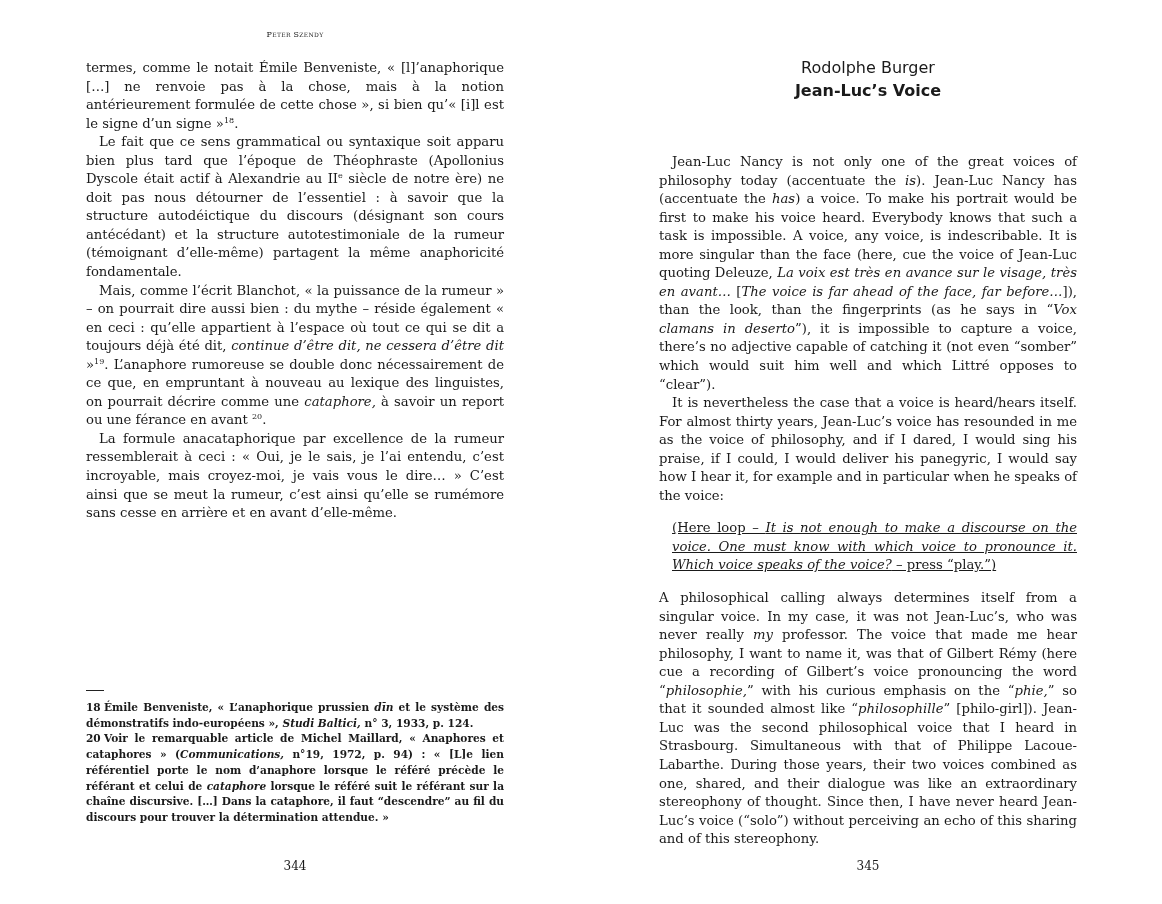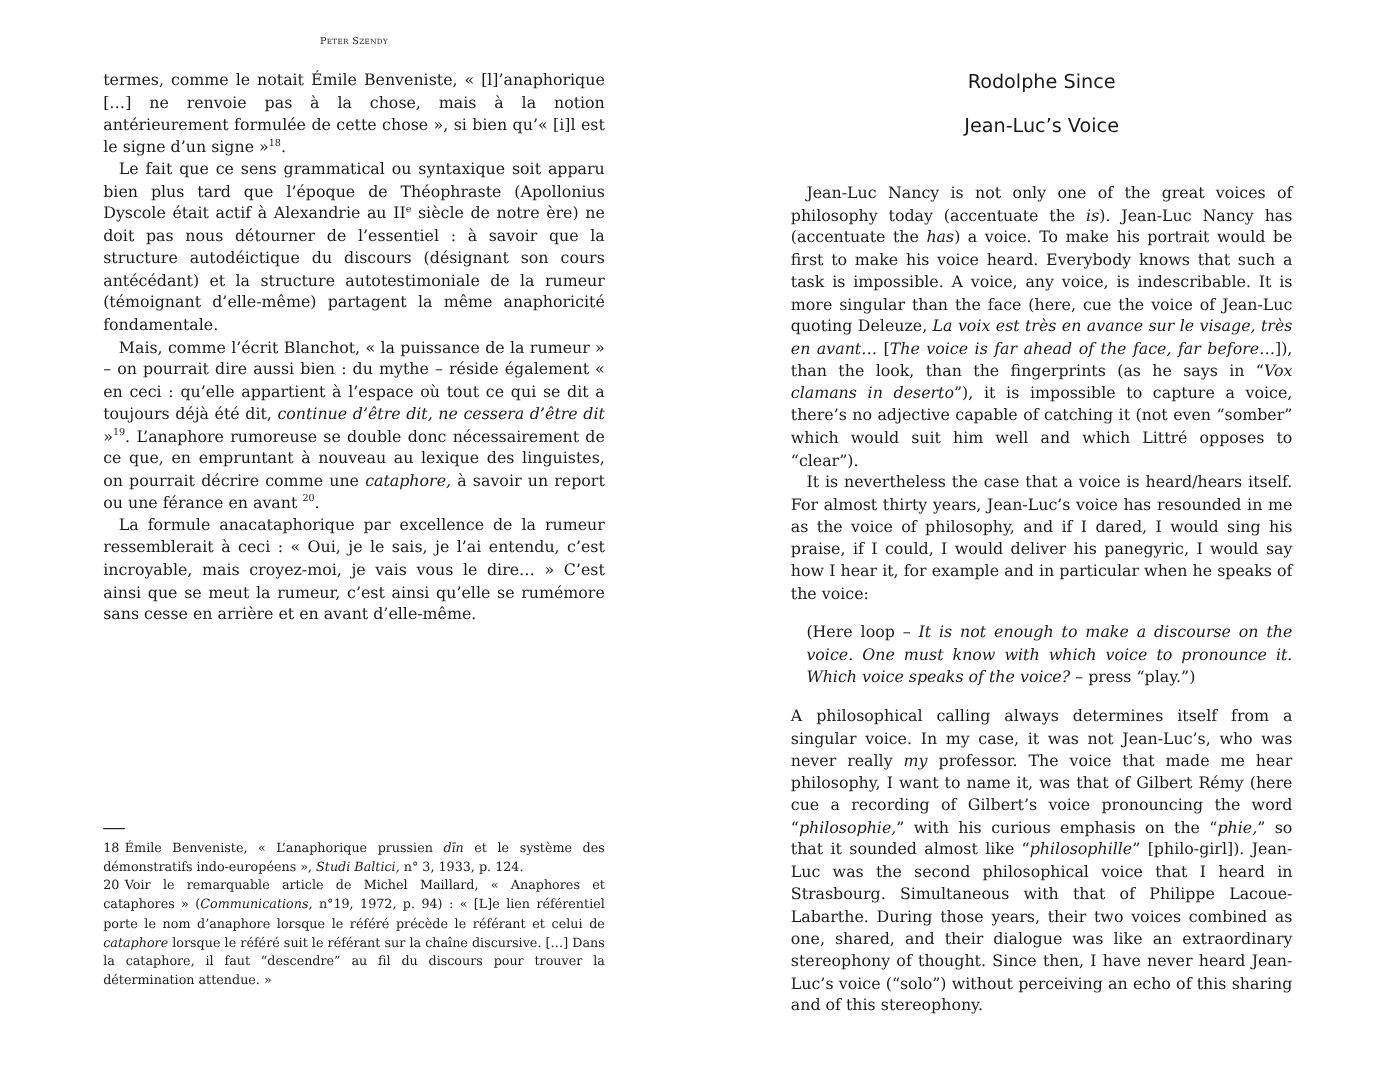--- a/index.html
+++ b/index.html
@@ -11,51 +11,53 @@
   .running-head { position:absolute; top:30px; left:0; width:100%; text-align:center;
                   font-size:8px; font-variant:small-caps; letter-spacing:0.3px; }
   .body-text { position:absolute; left:0; width:100%; font-size:13.2px; line-height:18.55px;
                text-align:justify; hyphens:auto; }
   .body-text p { margin:0; }
   .indent { text-indent:13px; }
   .left-body { top:59px; }
   .right-body { top:153px; }
   .chap-author { position:absolute; top:58px; left:0; width:100%; text-align:center;
                  font-family:"DejaVu Sans","Liberation Sans",sans-serif; font-size:16px; }
-  .chap-title { position:absolute; top:95px; left:0; width:100%; text-align:center;
-                font-family:"DejaVu Sans","Liberation Sans",sans-serif; font-size:16px; }
-  .blockquote { margin:14px 0 14px 13px !important; }
+  .chap-title { position:absolute; top:81px; left:0; width:100%; text-align:center;
+                font-family:"DejaVu Sans","Liberation Sans",sans-serif; font-size:16px;font-weight:bold; }
+  .blockquote { margin:14px 0 14px 13px !important;text-decoration:underline; }
   sup { font-size:8px; line-height:0; vertical-align:super; }
   .fn-rule { position:absolute; top:690px; left:0; width:18px; border-top:1px solid #222; }
   .footnotes { position:absolute; top:700px; left:0; width:100%; font-size:10.6px;
-               line-height:15.7px; text-align:justify; }
+               line-height:15.7px; text-align:justify;font-weight:bold; }
   .footnotes p { margin:0; }
   .fn-num { display:inline-block; min-width:18px; }
   .folio { position:absolute; top:859px; left:0; width:100%; text-align:center; font-size:12px; }
 </style>
 </head>
 <body>
 
 <div class="page page-left">
   <div class="running-head">Peter Szendy</div>
   <div class="body-text left-body">
       <p><span>termes, comme le notait Émile Benveniste, « [l]’anaphorique […] ne renvoie pas à la chose, mais à la notion antérieurement formulée de cette chose », si bien qu’« [i]l est le signe d’un signe »</span><sup>18</sup><span>.</span></p>
       <p class="indent"><span>Le fait que ce sens grammatical ou syntaxique soit apparu bien plus tard que l’époque de Théophraste (Apollonius Dyscole était actif à Alexandrie au II</span><sup>e</sup><span> siècle de notre ère) ne doit pas nous détourner de l’essentiel : à savoir que la structure autodéictique du discours (désignant son cours antécédant) et la structure autotestimoniale de la rumeur (témoignant d’elle-même) partagent la même anaphoricité fondamentale.</span></p>
       <p class="indent"><span>Mais, comme l’écrit Blanchot, « la puissance de la rumeur » – on pourrait dire aussi bien : du mythe – réside également « en ceci : qu’elle appartient à l’espace où tout ce qui se dit a toujours déjà été dit, </span><i>continue d’être dit, ne cessera d’être dit</i><span> »</span><sup>19</sup><span>. L’anaphore rumoreuse se double donc nécessairement de ce que, en empruntant à nouveau au lexique des linguistes, on pourrait décrire comme une </span><i>cataphore,</i><span> à savoir un report ou une férance en avant </span><sup>20</sup><span>.</span></p>
       <p class="indent"><span>La formule anacataphorique par excellence de la rumeur ressemblerait à ceci : « Oui, je le sais, je l’ai entendu, c’est incroyable, mais croyez-moi, je vais vous le dire… » C’est ainsi que se meut la rumeur, c’est ainsi qu’elle se rumémore sans cesse en arrière et en avant d’elle-même.</span></p>
     </div>
   <div class="fn-rule"></div>
   <div class="footnotes">
       <p><span class="fn-num">18</span><span>Émile Benveniste, « L’anaphorique prussien </span><i>dīn</i><span> et le système des démonstratifs indo-européens », </span><i>Studi Baltici,</i><span> n° 3, 1933, p. 124.</span></p>
       <p><span class="fn-num">20</span><span>Voir le remarquable article de Michel Maillard, « Anaphores et cataphores » (</span><i>Communications,</i><span> n°19, 1972, p. 94) : « [L]e lien référentiel porte le nom d’anaphore lorsque le référé précède le référant et celui de </span><i>cataphore</i><span> lorsque le référé suit le référant sur la chaîne discursive. […] Dans la cataphore, il faut “descendre” au fil du discours pour trouver la détermination attendue. »</span></p>
     </div>
+  <div class="folio">344</div>
 </div>
 
 <div class="page page-right">
-  <div class="chap-author">Rodolphe Since</div>
+  <div class="chap-author">Rodolphe Burger</div>
   <div class="chap-title">Jean-Luc’s Voice</div>
   <div class="body-text right-body">
       <p class="indent"><span>Jean-Luc Nancy is not only one of the great voices of philosophy today (accentuate the </span><i>is</i><span>). Jean-Luc Nancy has (accentuate the </span><i>has</i><span>) a voice. To make his portrait would be first to make his voice heard. Everybody knows that such a task is impossible. A voice, any voice, is indescribable. It is more singular than the face (here, cue the voice of Jean-Luc quoting Deleuze, </span><i>La voix est très en avance sur le visage, très en avant…</i><span> [</span><i>The voice is far ahead of the face, far before…</i><span>]), than the look, than the fingerprints (as he says in “</span><i>Vox clamans in deserto</i><span>”), it is impossible to capture a voice, there’s no adjective capable of catching it (not even “somber” which would suit him well and which Littré opposes to “clear”).</span></p>
       <p class="indent"><span>It is nevertheless the case that a voice is heard/hears itself. For almost thirty years, Jean-Luc’s voice has resounded in me as the voice of philosophy, and if I dared, I would sing his praise, if I could, I would deliver his panegyric, I would say how I hear it, for example and in particular when he speaks of the voice:</span></p>
       <p class="blockquote"><span>(Here loop – </span><i>It is not enough to make a discourse on the voice. One must know with which voice to pronounce it. Which voice speaks of the voice?</i><span> – press “play.”)</span></p>
       <p><span>A philosophical calling always determines itself from a singular voice. In my case, it was not Jean-Luc’s, who was never really </span><i>my</i><span> professor. The voice that made me hear philosophy, I want to name it, was that of Gilbert Rémy (here cue a recording of Gilbert’s voice pronouncing the word “</span><i>philosophie,</i><span>” with his curious emphasis on the “</span><i>phie,</i><span>” so that it sounded almost like “</span><i>philosophille</i><span>” [philo-girl]). Jean-Luc was the second philosophical voice that I heard in Strasbourg. Simultaneous with that of Philippe Lacoue-Labarthe. During those years, their two voices combined as one, shared, and their dialogue was like an extraordinary stereophony of thought. Since then, I have never heard Jean-Luc’s voice (“solo”) without perceiving an echo of this sharing and of this stereophony.</span></p>
     </div>
+  <div class="folio">345</div>
 </div>
 
 </body></html>

